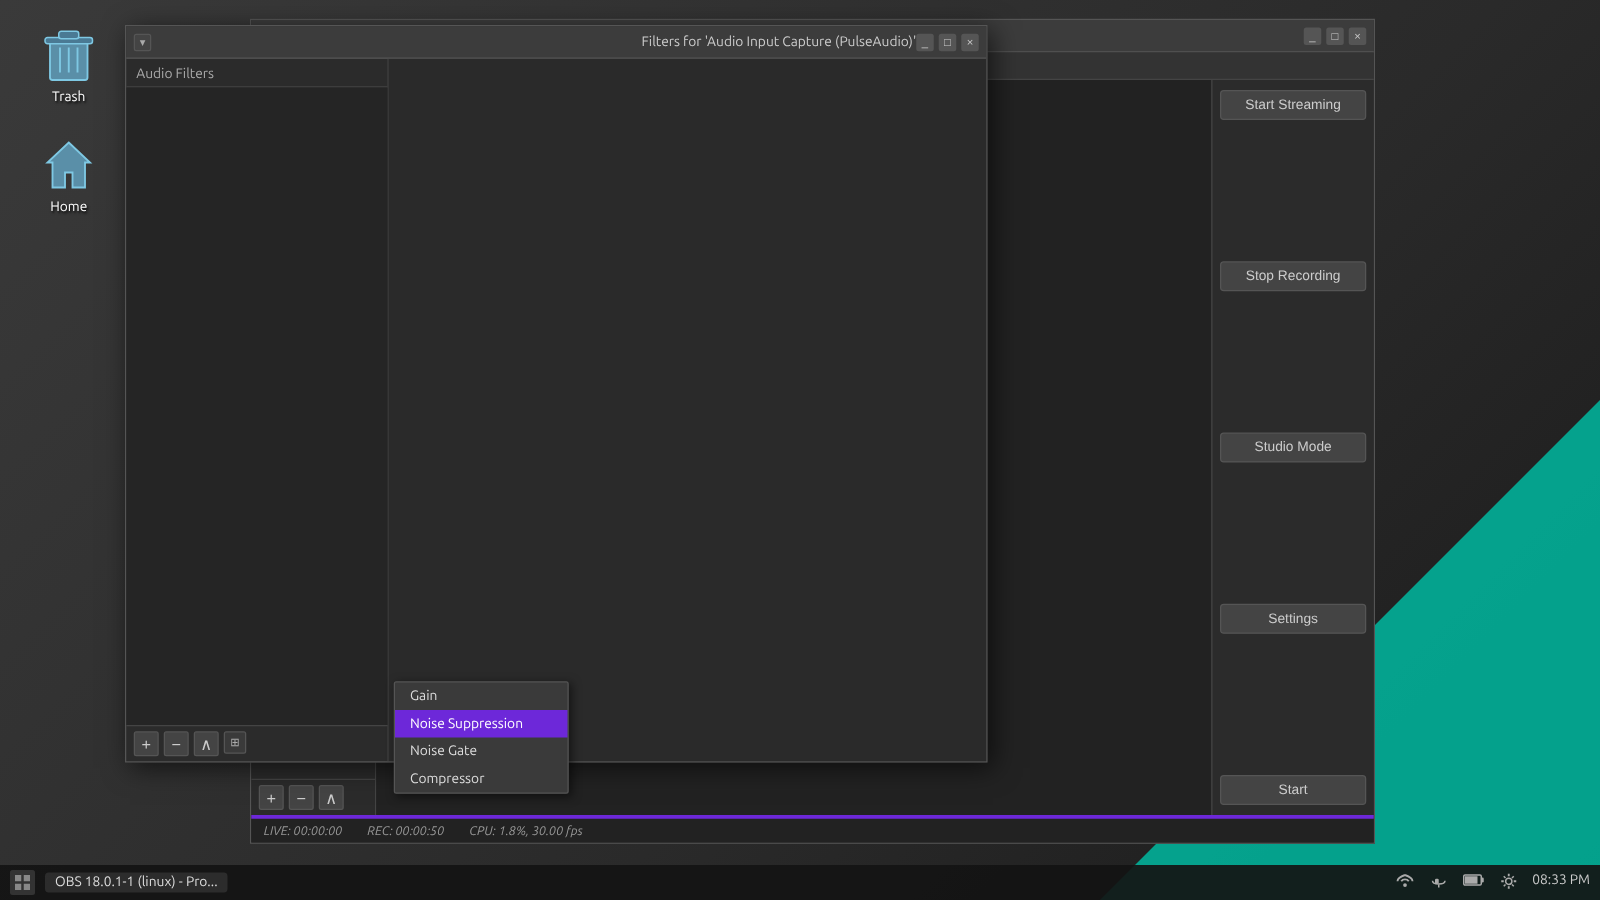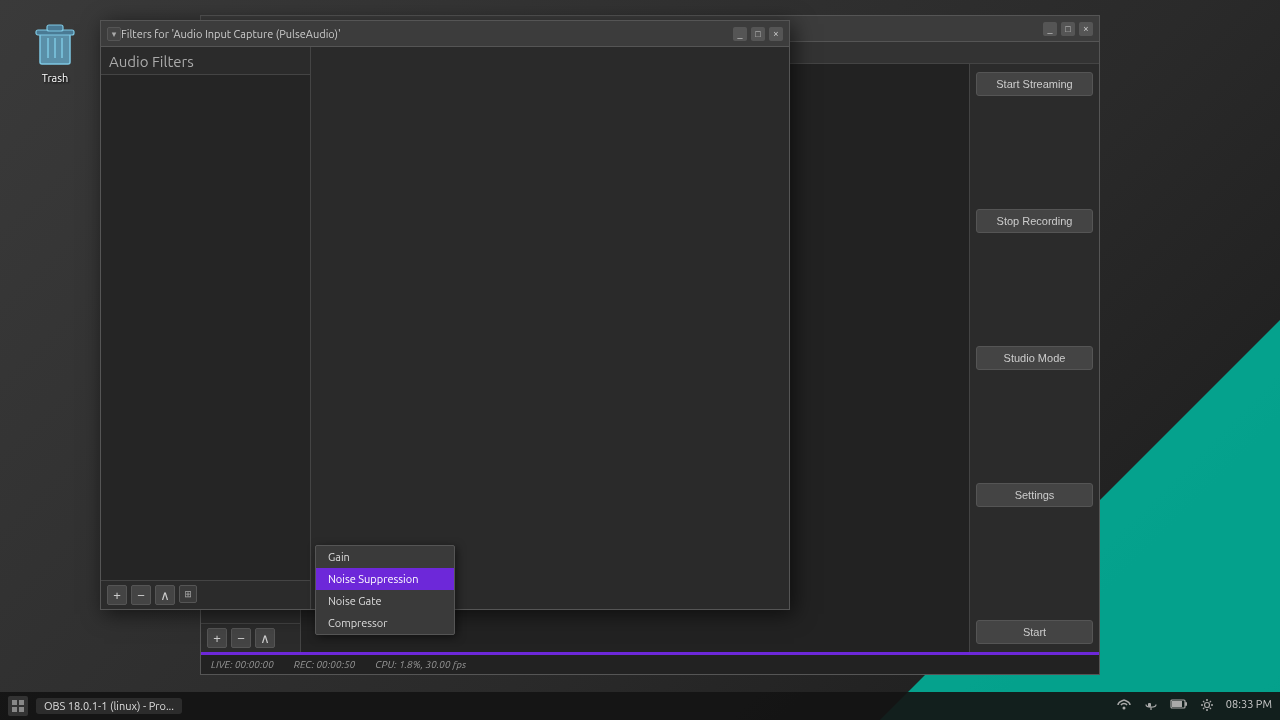--- a/index.html
+++ b/index.html
@@ -35,22 +35,22 @@
       border-color: transparent transparent #00b8a0 transparent;
       opacity: 0.85;
     }
 
     
     .desktop-icons {
       position: absolute;
       top: 20px;
       left: 20px;
       display: flex;
-      flex-direction: row;
-      gap: 8px;
+      flex-direction: column;
+      gap: 24px;
     }
     .desktop-icon {
       display: flex;
       flex-direction: column;
       align-items: center;
       gap: 4px;
       cursor: pointer;
       width: 70px;
     }
     .desktop-icon .icon-img {
@@ -276,21 +276,21 @@
     .dialog-titlebar {
       height: 26px;
       background: #3c3c3c;
       display: flex;
       align-items: center;
       padding: 0 6px;
       border-bottom: 1px solid #555;
     }
     .dialog-title-text {
       flex: 1;
-      text-align: left;
+      text-align: right;
       font-size: 11px;
       color: #ccc;
     }
     .dialog-controls {
       display: flex;
       gap: 4px;
     }
     .dialog-ctrl-btn {
       width: 14px;
       height: 14px;
@@ -309,21 +309,21 @@
       flex: 1;
       overflow: hidden;
     }
     .dialog-left {
       width: 210px;
       border-right: 1px solid #444;
       display: flex;
       flex-direction: column;
     }
     .dialog-section-label {
-      font-size: 15px;
+      font-size: 11px;
       color: #aaa;
       padding: 6px 8px 4px;
       border-bottom: 1px solid #444;
     }
     .dialog-filter-list {
       flex: 1;
       background: #252525;
     }
     .dialog-left-controls {
       display: flex;

